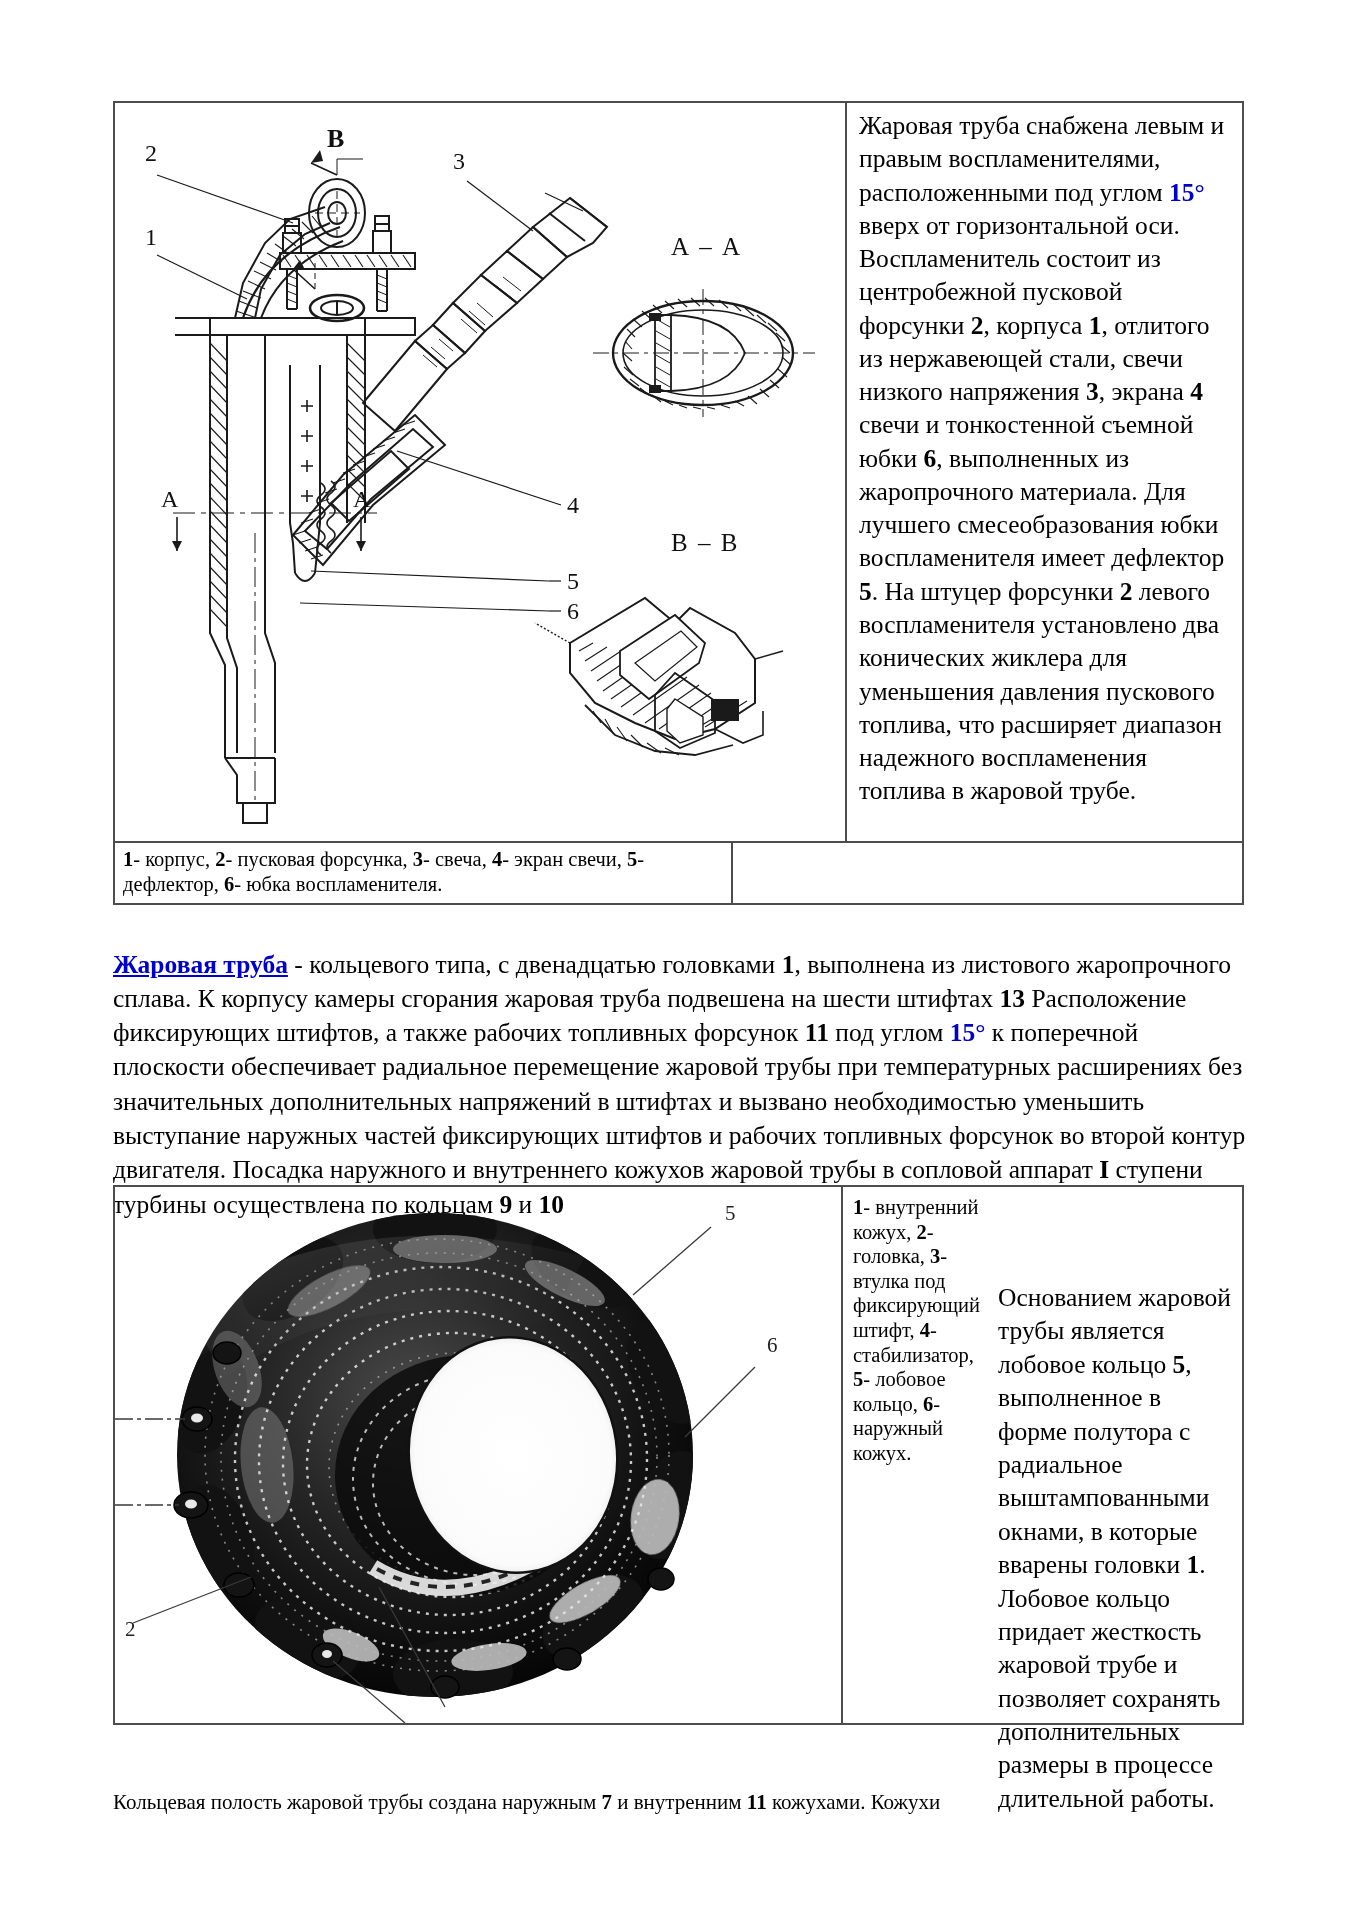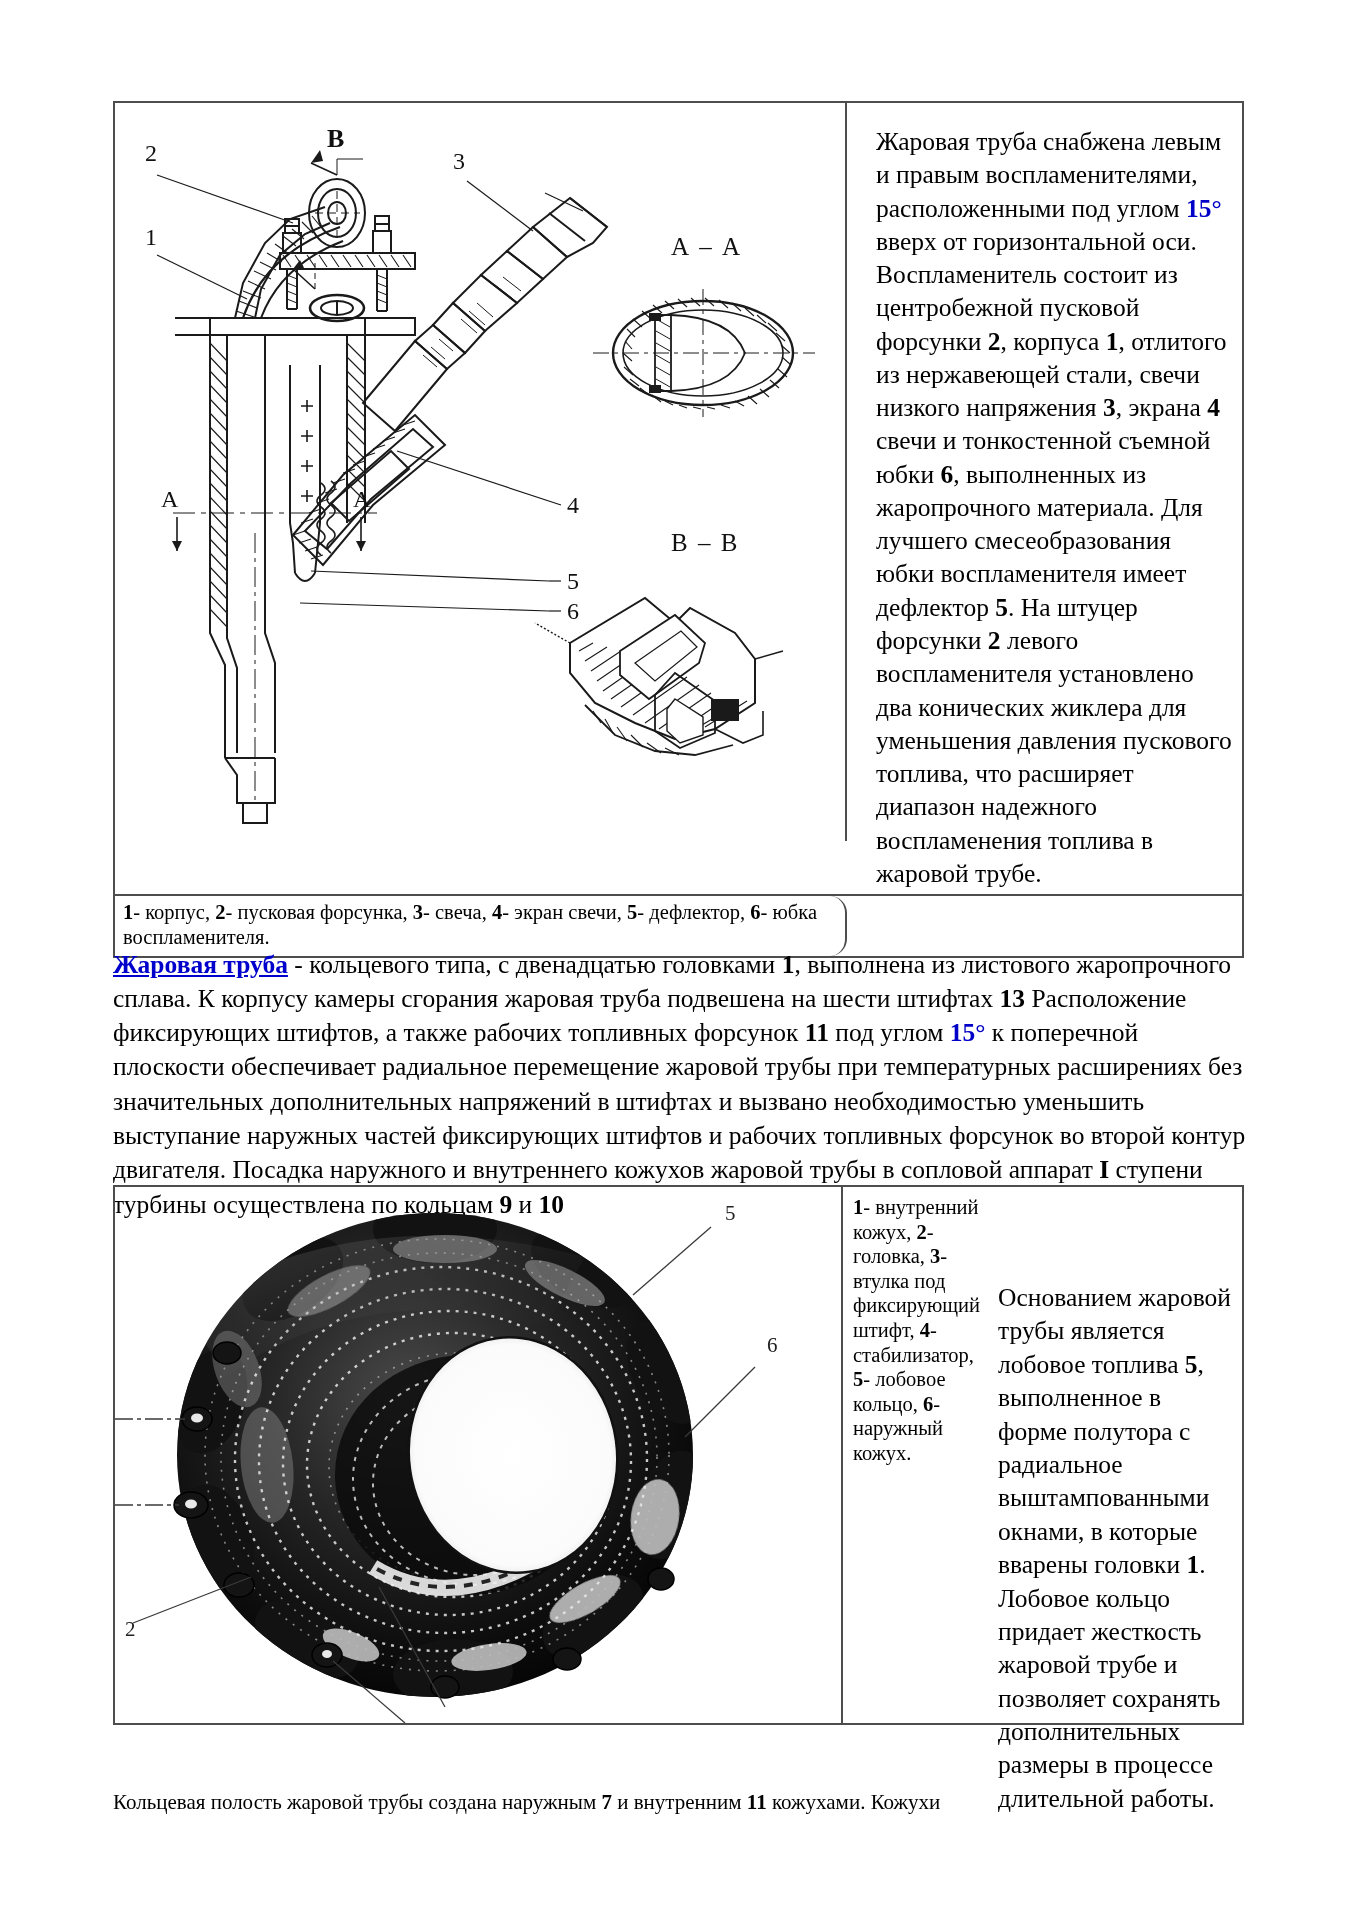--- a/index.html
+++ b/index.html
@@ -33,38 +33,36 @@
   .fig1-drawing-cell {
     width: 732px;
     box-sizing: border-box;
     border-right: 2px solid #4d4d4d;
     position: relative;
     height: 738px;
   }
   .fig1-text-cell {
     flex: 1;
     box-sizing: border-box;
-    padding: 6px 10px 4px 29px;
+    padding: 6px 10px 4px 12px;
     font-size: 25.5px;
     line-height: 1.305;
     text-align: left;
-    margin-top: 16px;
   }
   .fig1-caption-row {
     display: flex;
     border-top: 2px solid #4d4d4d;
   }
   .fig1-caption-cell {
-    width: 732px;
+    width: 618px;
     box-sizing: border-box;
     border-right: 2px solid #4d4d4d;
     padding: 4px 14px 6px 8px;
     font-size: 20.5px;
     line-height: 1.22;
-    border-radius: 17px;
   }
   .fig1-caption-blank {
     flex: 1;
   }
   .deg-blue { color: #0000c8; font-weight: bold; }
   b.num { font-weight: bold; }
 
   
   .body-para {
     position: absolute;
@@ -511,21 +509,21 @@
       <div class="lead-num" style="left:652px; top:146px;">6</div>
       <div class="lead-num" style="left:10px; top:430px;">2</div>
     </div>
 
     <div class="fig2-side">
       <div class="fig2-legend">
         <b class="num">1</b><span>- внутренний кожух, </span><b class="num">2</b><span>- головка, </span><b class="num">3</b><span>- втулка под фиксирующий штифт, </span><b class="num">4</b><span>- стабилизатор, </span><b class="num">5</b><span>- лобовое кольцо, </span><b class="num">6</b><span>- наружный кожух.</span>
       </div>
 
       <div class="fig2-desc">
-        <span>Основанием жаровой трубы является лобовое топлива </span><b class="num">5</b><span>, выполненное в форме полутора с радиальное выштампованными окнами, в которые вварены головки </span><b class="num">1</b><span>. Лобовое кольцо придает жесткость жаровой трубе и позволяет сохранять дополнительных размеры в процессе длительной работы.</span>
+        <span>Основанием жаровой трубы является лобовое кольцо </span><b class="num">5</b><span>, выполненное в форме полутора с радиальное выштампованными окнами, в которые вварены головки </span><b class="num">1</b><span>. Лобовое кольцо придает жесткость жаровой трубе и позволяет сохранять дополнительных размеры в процессе длительной работы.</span>
       </div>
     </div>
   </div>
 
   <p class="final-para">
     <span>Кольцевая полость жаровой трубы создана наружным </span><b class="num">7</b><span> и внутренним </span><b class="num">11</b><span> кожухами. Кожухи</span>
   </p>
 
 </div>
 

